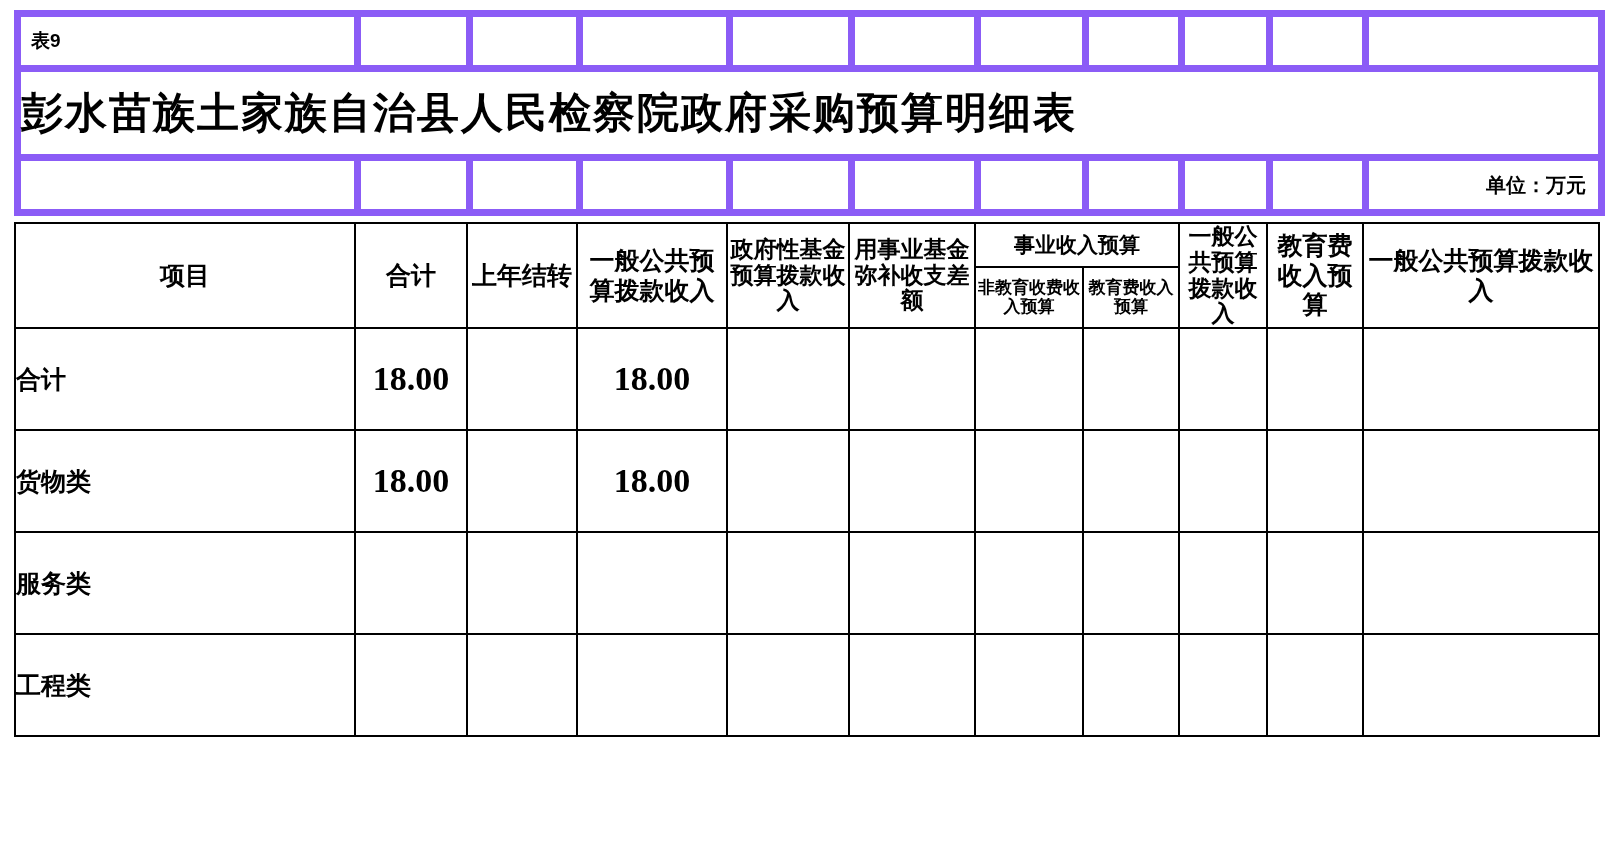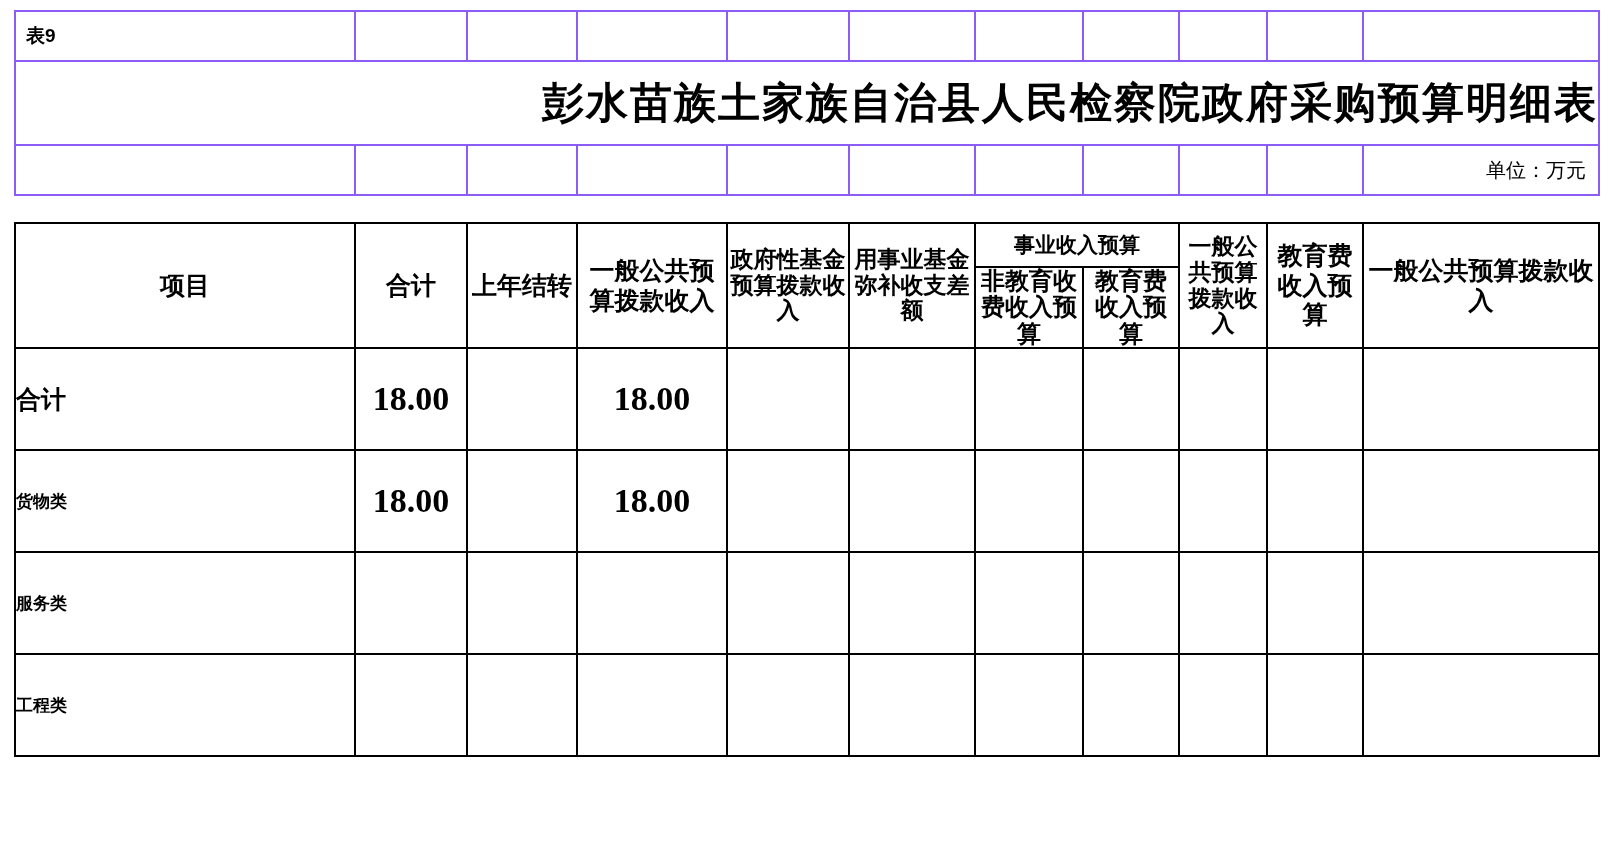--- a/index.html
+++ b/index.html
@@ -29,47 +29,47 @@
     top: 10px;
     width: 1584px;
     height: 212px;
   }
   table.gridtbl {
     border-collapse: collapse;
     table-layout: fixed;
     width: 1584px;
   }
   table.gridtbl td {
-    border: 2px solid #8b5cf6;
+    border: 7px solid #8b5cf6;
     padding: 0;
     height: 48px;
     vertical-align: middle;
   }
   .tag-cell {
     padding-left: 10px !important;
     font-family: "Liberation Sans", "DejaVu Sans", sans-serif;
     font-size: 19px;
     font-weight: 700;
   }
   .title-row td {
     height: 82px !important;
   }
   .doc-title {
-    text-align: right;
+    text-align: left;
     font-size: 42px;
     font-weight: 700;
     letter-spacing: 2px;
     font-family: "Liberation Serif", "DejaVu Serif", serif;
     white-space: nowrap;
   }
   .unit-cell {
     text-align: right;
     padding-right: 12px !important;
     font-size: 20px;
-    font-weight: 400;
+    font-weight: 700;
   }
 
   
   .main-area {
     position: absolute;
     left: 14px;
     top: 222px;
     width: 1584px;
   }
   table.maintbl {
@@ -89,21 +89,21 @@
     text-align: center;
     font-size: 25px;
     line-height: 1.18;
     padding: 4px 2px;
   }
   .hcell.small {
     font-size: 23px;
     line-height: 1.12;
   }
   .hcell.tiny {
-    font-size: 24px;
+    font-size: 17px;
     line-height: 1.1;
     margin-top: 16px;
   }
   .grp-head {
     text-align: center;
     font-size: 21px;
     padding: 6px 2px;
     height: 42px;
   }
 
@@ -112,21 +112,21 @@
   }
   .row-tall td {
     height: 100px;
   }
   .label-total {
     font-size: 25px;
     padding-left: 10px;
     text-align: left;
   }
   .label-indent {
-    font-size: 17px;
+    font-size: 25px;
     padding-left: 78px;
     text-align: left;
     margin-left: 28px;
   }
   .num {
     font-size: 34px;
     text-align: center;
     padding-right: 12px;
   }
 </style>

